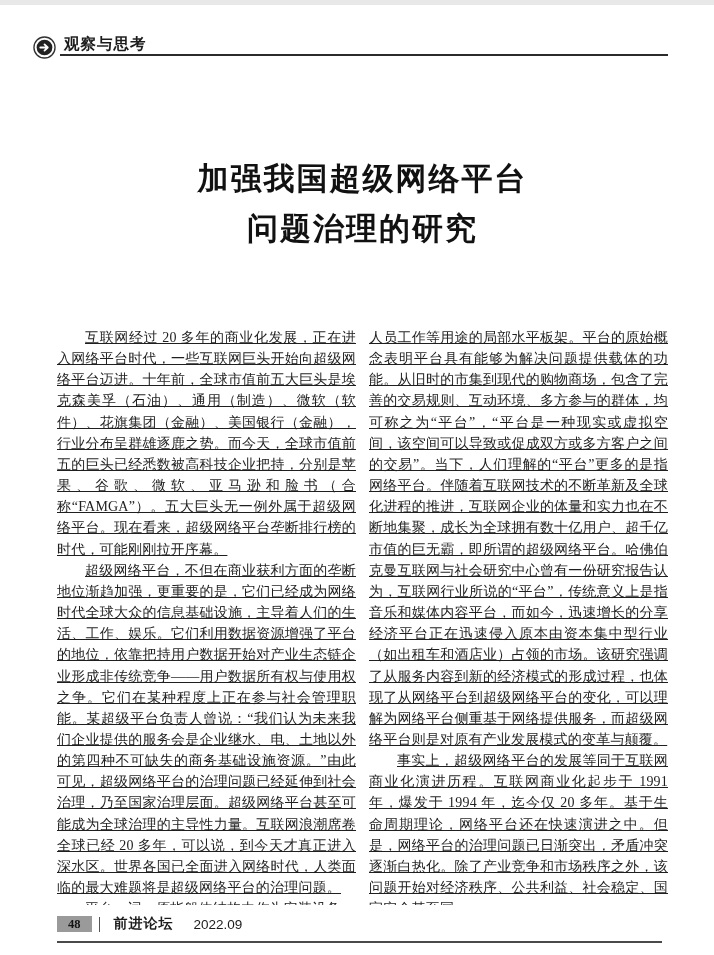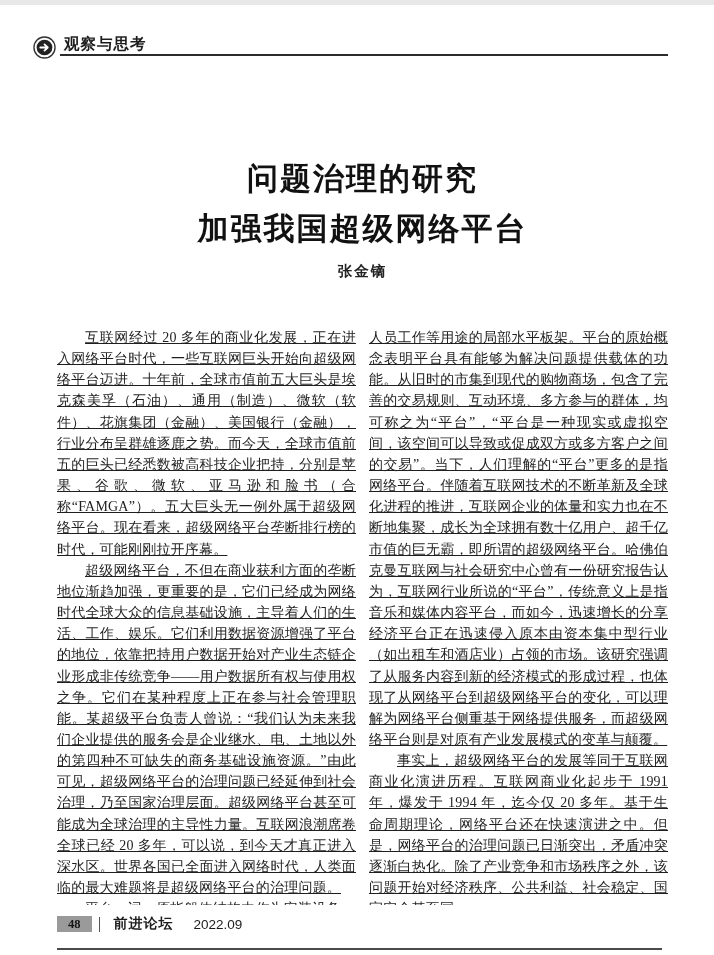--- a/index.html
+++ b/index.html
@@ -81,21 +81,21 @@
   .para { margin: 0; }
   .para.indent { text-indent: 2em; }
 
   
   .footer {
     position: absolute;
     left: 57px; right: 52px; top: 910px;
     display: flex;
     align-items: center;
     border-bottom: 2px solid #4a4a4a;
-    padding-bottom: 15px;
+    padding-bottom: 8px;
   }
   .page-number-box {
     background: #9a9a9a;
     color: #141414;
     font-family: "Liberation Serif", "DejaVu Serif", serif;
     font-weight: bold;
     font-size: 12.5px;
     line-height: 16px;
     padding: 0 11px;
     text-align: center;
@@ -131,24 +131,23 @@
     <svg viewBox="0 0 24 24" width="23" height="23" aria-hidden="true">
       <circle cx="12" cy="12" r="11" fill="none" stroke="#333333" stroke-width="1.4"></circle>
       <circle cx="12" cy="12" r="8.2" fill="#222222"></circle>
       <path d="M7.6 12 H15 M12 8.8 L15.4 12 L12 15.2" fill="none" stroke="#ffffff" stroke-width="1.9" stroke-linecap="round" stroke-linejoin="round"></path>
     </svg>
   </span>
   <div class="header-label">观察与思考</div>
   <div class="header-rule"></div>
 
   <div class="title">
+    <div>加强我国超级网络平台</div>
     <div>问题治理的研究</div>
-    <div>加强我国超级网络平台</div>
   </div>
-  <div class="author">张金镝</div>
 
   <div class="body-columns">
     <div class="col">
       <p class="para indent">互联网经过 20 多年的商业化发展，正在进入网络平台时代，一些互联网巨头开始向超级网络平台迈进。十年前，全球市值前五大巨头是埃克森美孚（石油）、通用（制造）、微软（软件）、花旗集团（金融）、美国银行（金融），行业分布呈群雄逐鹿之势。而今天，全球市值前五的巨头已经悉数被高科技企业把持，分别是苹果、谷歌、微软、亚马逊和脸书（合称“FAMGA”）。五大巨头无一例外属于超级网络平台。现在看来，超级网络平台垄断排行榜的时代，可能刚刚拉开序幕。</p>
       <p class="para indent">超级网络平台，不但在商业获利方面的垄断地位渐趋加强，更重要的是，它们已经成为网络时代全球大众的信息基础设施，主导着人们的生活、工作、娱乐。它们利用数据资源增强了平台的地位，依靠把持用户数据开始对产业生态链企业形成非传统竞争——用户数据所有权与使用权之争。它们在某种程度上正在参与社会管理职能。某超级平台负责人曾说：“我们认为未来我们企业提供的服务会是企业继水、电、土地以外的第四种不可缺失的商务基础设施资源。”由此可见，超级网络平台的治理问题已经延伸到社会治理，乃至国家治理层面。超级网络平台甚至可能成为全球治理的主导性力量。互联网浪潮席卷全球已经 20 多年，可以说，到今天才真正进入深水区。世界各国已全面进入网络时代，人类面临的最大难题将是超级网络平台的治理问题。</p>
       <p class="para indent">平台一词，原指船体结构中作为安装设备、</p>
     </div>
     <div class="col">
       <p class="para">人员工作等用途的局部水平板架。平台的原始概念表明平台具有能够为解决问题提供载体的功能。从旧时的市集到现代的购物商场，包含了完善的交易规则、互动环境、多方参与的群体，均可称之为“平台”，“平台是一种现实或虚拟空间，该空间可以导致或促成双方或多方客户之间的交易”。当下，人们理解的“平台”更多的是指网络平台。伴随着互联网技术的不断革新及全球化进程的推进，互联网企业的体量和实力也在不断地集聚，成长为全球拥有数十亿用户、超千亿市值的巨无霸，即所谓的超级网络平台。哈佛伯克曼互联网与社会研究中心曾有一份研究报告认为，互联网行业所说的“平台”，传统意义上是指音乐和媒体内容平台，而如今，迅速增长的分享经济平台正在迅速侵入原本由资本集中型行业（如出租车和酒店业）占领的市场。该研究强调了从服务内容到新的经济模式的形成过程，也体现了从网络平台到超级网络平台的变化，可以理解为网络平台侧重基于网络提供服务，而超级网络平台则是对原有产业发展模式的变革与颠覆。</p>
       <p class="para indent">事实上，超级网络平台的发展等同于互联网商业化演进历程。互联网商业化起步于 1991 年，爆发于 1994 年，迄今仅 20 多年。基于生命周期理论，网络平台还在快速演进之中。但是，网络平台的治理问题已日渐突出，矛盾冲突逐渐白热化。除了产业竞争和市场秩序之外，该问题开始对经济秩序、公共利益、社会稳定、国家安全甚至国</p>

